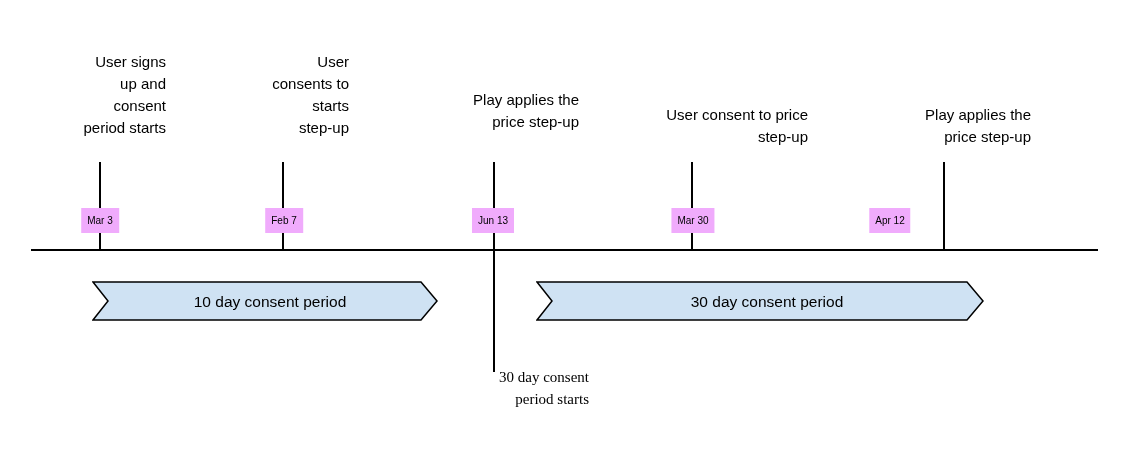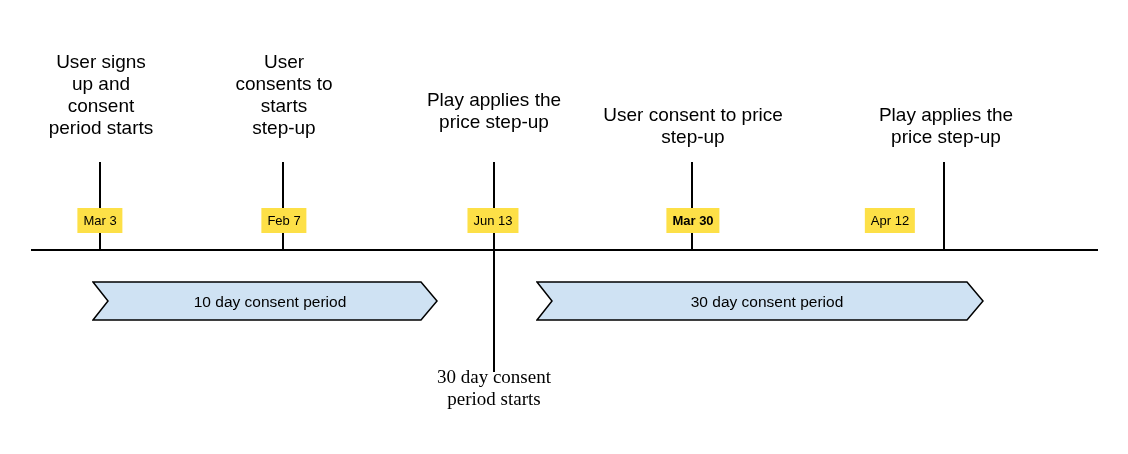--- a/index.html
+++ b/index.html
@@ -37,49 +37,49 @@
     position: absolute;
     left: 493px; top: 251px;
     width: 2px; height: 121px;
     background: #000000;
     z-index: 1;
   }
   
   .m-label {
     position: absolute;
     transform: translateX(-50%);
-    text-align: center;
-    font-size: 19px;
+    text-align: right;
+    font-size: 15px;
     line-height: 22px;
     white-space: pre-line;
     z-index: 2;
   }
   .ml1 { left: 101px; top: 51px; width: 130px; }
   .ml2 { left: 284px; top: 51px; width: 130px; }
   .ml3 { left: 494px; top: 89px;  width: 170px; }
   .ml4 { left: 693px; top: 104px; width: 230px; }
   .ml5 { left: 946px; top: 104px; width: 170px; }
   .note { left: 494px; top: 366px; width: 190px; font-family: Liberation Serif, serif; }
   
   .date-chip {
     position: absolute;
     top: 208px;
     transform: translateX(-50%);
-    background: #fde047;
-    font-size: 13px;
+    background: #f0abfc;
+    font-size: 10px;
     line-height: 21px;
     padding: 2px 6px;
     white-space: nowrap;
     z-index: 3;
     text-align: right;
   }
   .dc1 { left: 100px; }
   .dc2 { left: 284px; }
   .dc3 { left: 493px; }
-  .dc4 { left: 693px; font-weight: bold; }
+  .dc4 { left: 693px; }
   .dc5 { left: 890px; }
   
   .arrow { position: absolute; top: 281px; z-index: 1; }
   .a1 { left: 92px;  width: 346px; height: 40px; }
   .a2 { left: 536px; width: 448px; height: 40px; }
   .arrow polygon {
     fill: #cfe2f3;
     stroke: #000000;
     stroke-width: 1.5;
     stroke-linejoin: miter;

